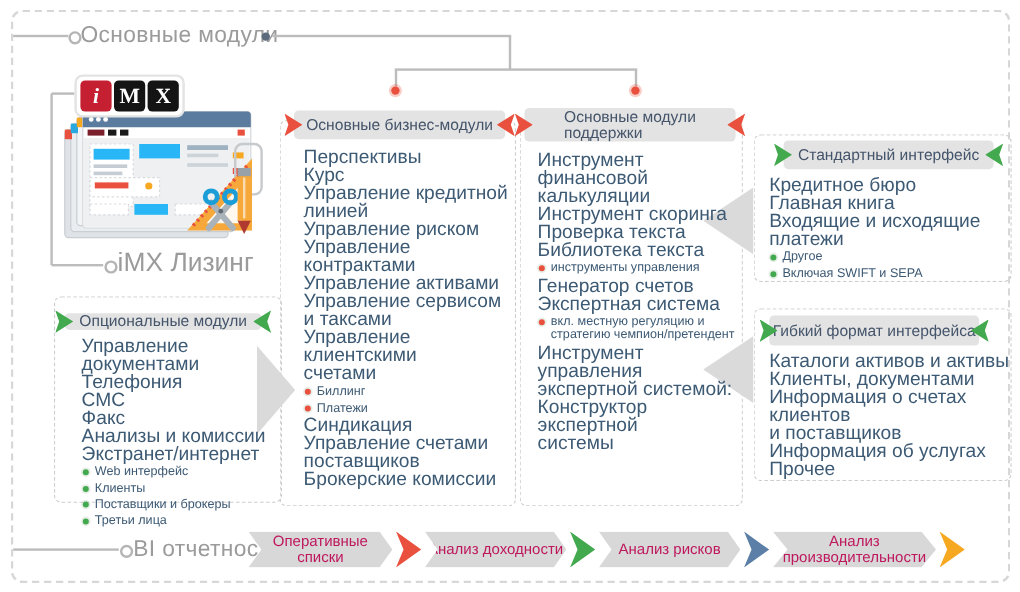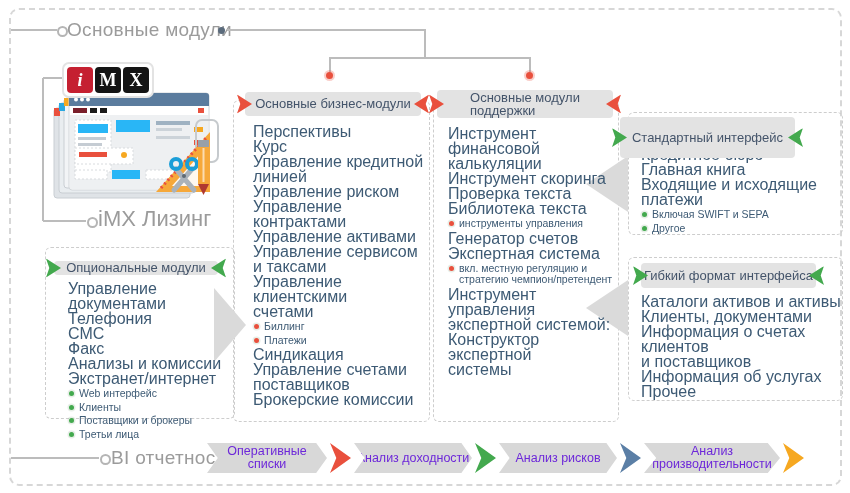--- a/index.html
+++ b/index.html
@@ -34,21 +34,21 @@
   .tri-l{clip-path:polygon(100% 0,0 50%,100% 100%);background:#dadada;z-index:2;}
   
   #logo{left:62px;top:62px;display:flex;gap:2px;background:#fff;border:2px solid #e3e3e3;border-radius:7px;padding:3px;z-index:2;}
   .tile{width:26px;height:26px;border-radius:4px;display:flex;align-items:center;justify-content:center;
         color:#fff;font-family:"Liberation Serif","DejaVu Serif",serif;font-weight:bold;font-size:18px;}
   .tile.red{background:#c52031;font-style:italic;}
   .tile.black{background:#141414;}
   
   #bi-flow{left:207px;top:443px;display:flex;gap:3px;height:30px;align-items:stretch;z-index:2;}
   .banner{background:#d8d8d8;display:flex;align-items:center;justify-content:center;text-align:center;
-          color:#6d28d9;font-size:12.5px;line-height:13px;white-space:pre-line;
+          color:#be185d;font-size:12.5px;line-height:13px;white-space:pre-line;
           clip-path:polygon(0 0,91% 0,100% 50%,91% 100%,0 100%,9% 50%);}
   .flow-arrow{width:21px;clip-path:polygon(0 0,100% 50%,0 100%,30% 50%);}
 </style>
 </head>
 <body>
 
 <div id="stage">
   <div id="frame" class="abs"></div>
 
   <div class="abs cline" style="left:11px;top:29px;width:46px;height:2px"></div>
@@ -189,31 +189,31 @@
     <div class="li">Экспертная система</div>
     <div class="sub"><span class="dot" style="background: rgb(233, 80, 61);"></span><span>вкл. местную регуляцию и
 стратегию чемпион/претендент</span></div>
     <div class="li">Инструмент управления
 экспертной системой:
 Конструктор экспертной
 системы</div>
   </div>
 
   <div class="abs dbox" style="left:628px;top:112px;width:213px;height:121px"></div>
-  <div class="abs pill" style="left:620px;top:117px;width:175px;height:41px">
+  <div class="abs pill" style="left:653px;top:117px;width:175px;height:24px">
     <span class="pill-arrow pa-r" style="background: rgb(67, 169, 78);"></span>
     <span>Стандартный интерфейс</span>
     <span class="pill-arrow pa-l" style="background: rgb(67, 169, 78);"></span>
   </div>
   <div class="abs list" style="left:641px;top:147px;width:202px">
     <div class="li">Кредитное бюро</div>
     <div class="li">Главная книга</div>
     <div class="li">Входящие и исходящие платежи</div>
+    <div class="sub"><span class="dot" style="background: rgb(67, 169, 78);"></span><span>Другое</span></div>
     <div class="sub"><span class="dot" style="background: rgb(67, 169, 78);"></span><span>Включая SWIFT и SEPA</span></div>
-    <div class="sub"><span class="dot" style="background: rgb(67, 169, 78);"></span><span>Другое</span></div>
   </div>
 
   <div class="abs dbox" style="left:628px;top:257px;width:213px;height:142px"></div>
   <div class="abs pill" style="left:641px;top:263px;width:175px;height:25px">
     <span class="pill-arrow pa-r" style="background: rgb(67, 169, 78);"></span>
     <span>Гибкий формат интерфейса</span>
     <span class="pill-arrow pa-l" style="background: rgb(67, 169, 78);"></span>
   </div>
   <div class="abs list" style="left:641px;top:294px;width:202px">
     <div class="li">Каталоги активов и активы</div>

